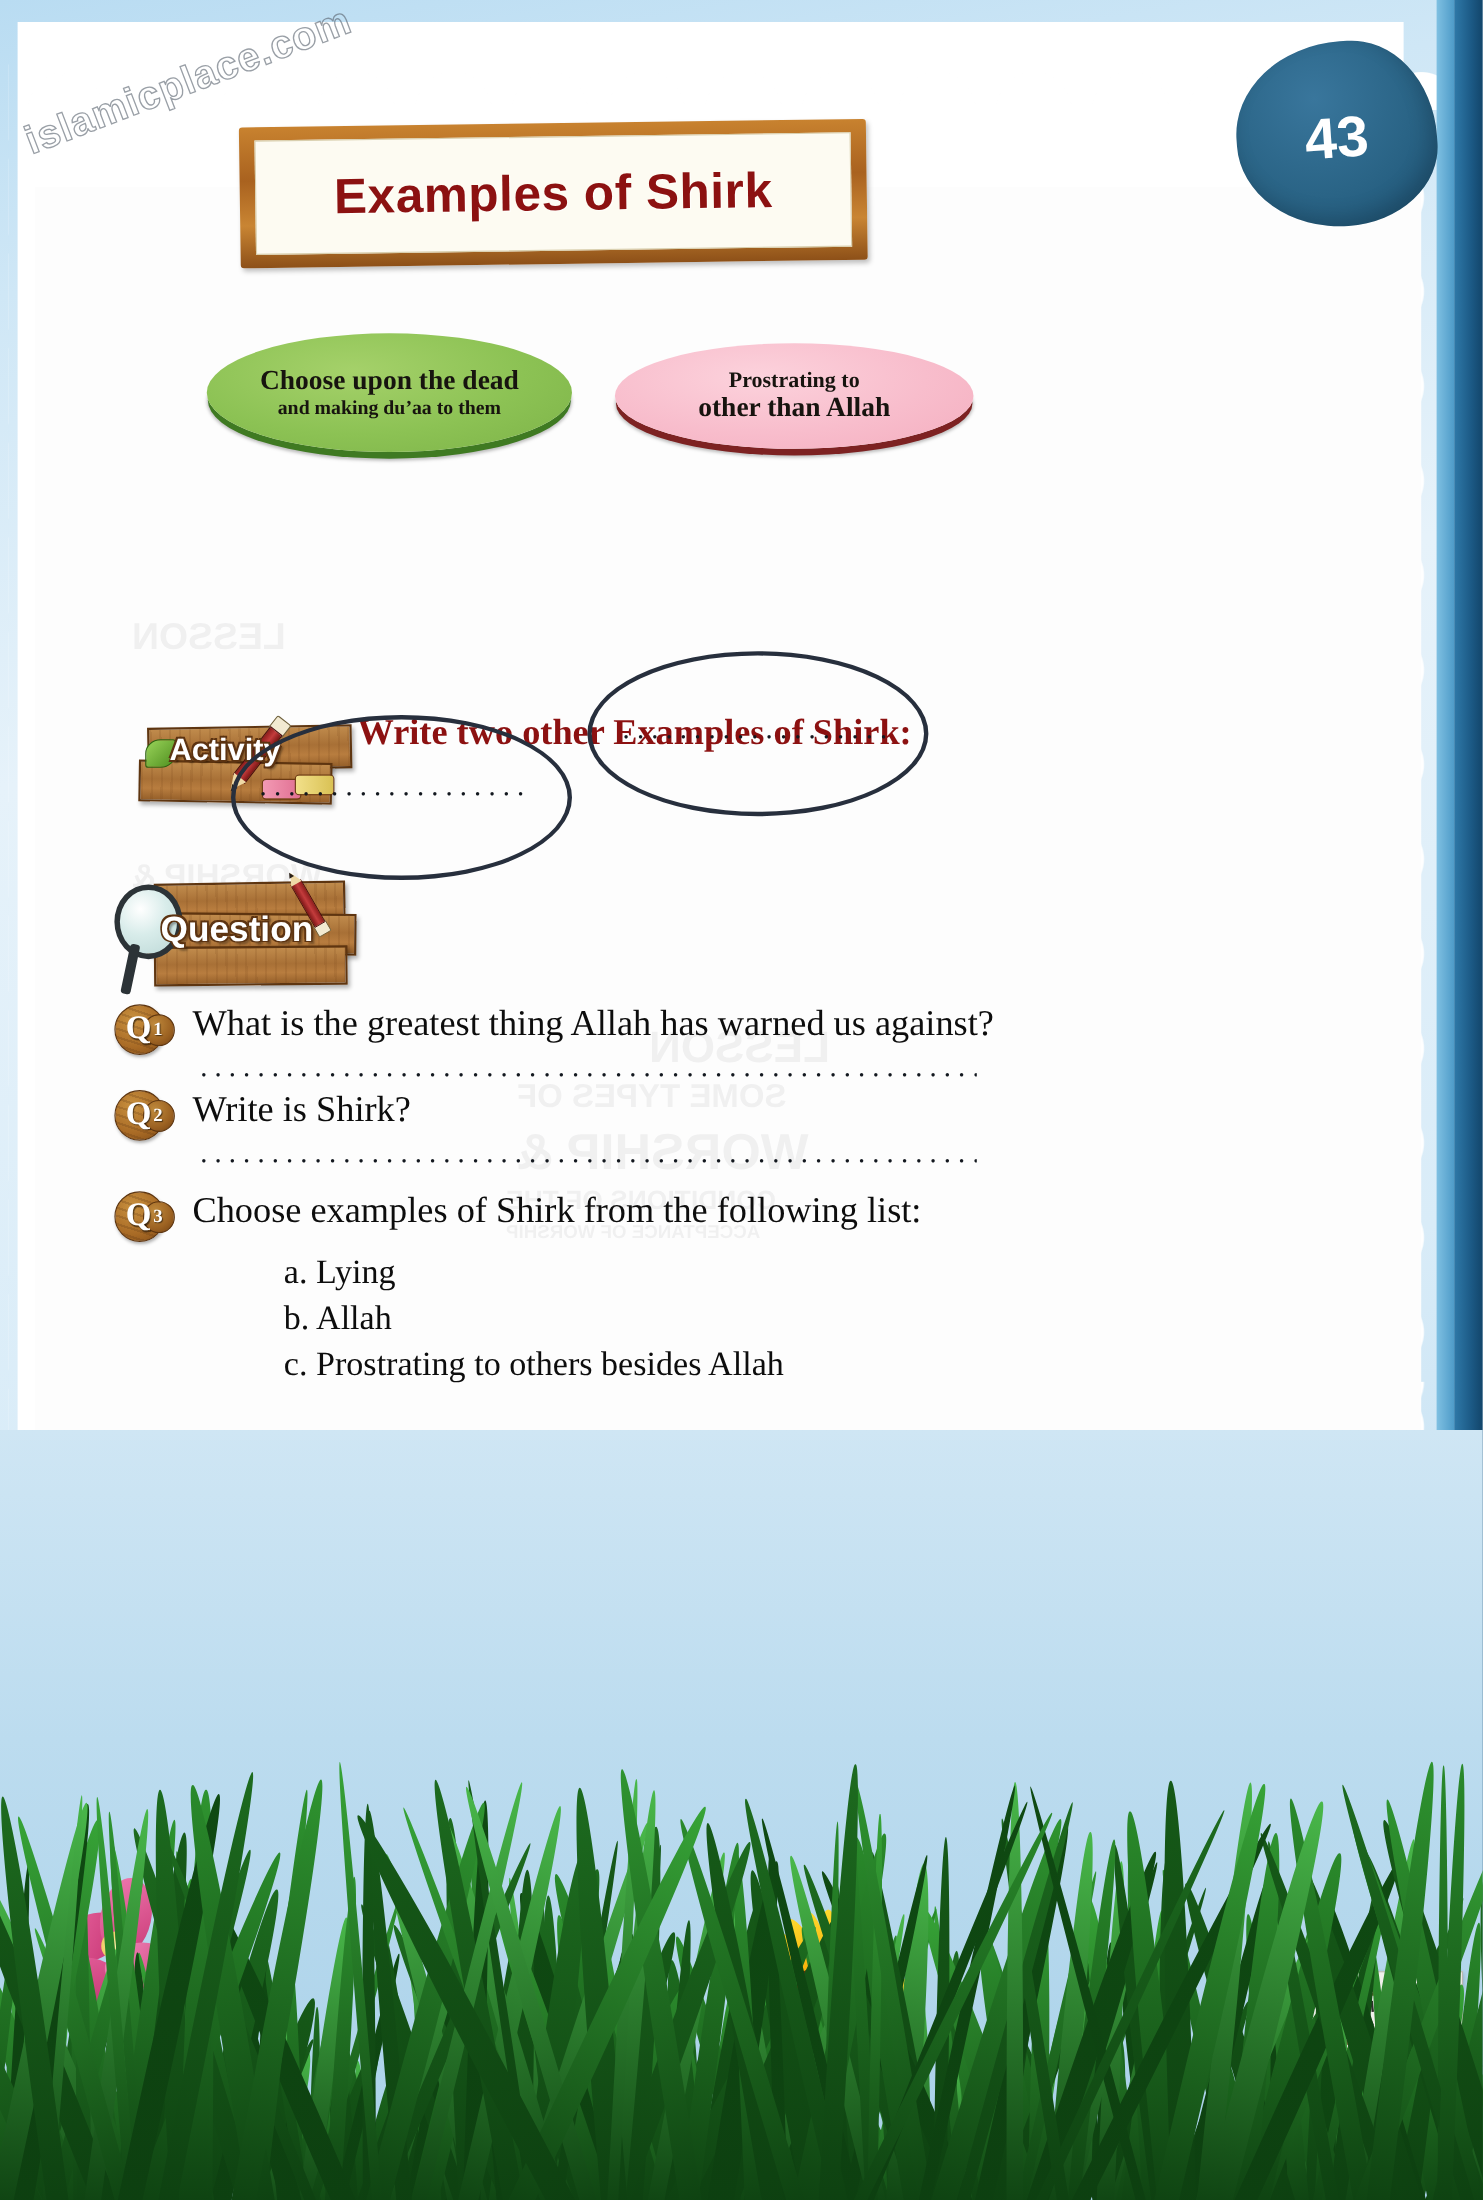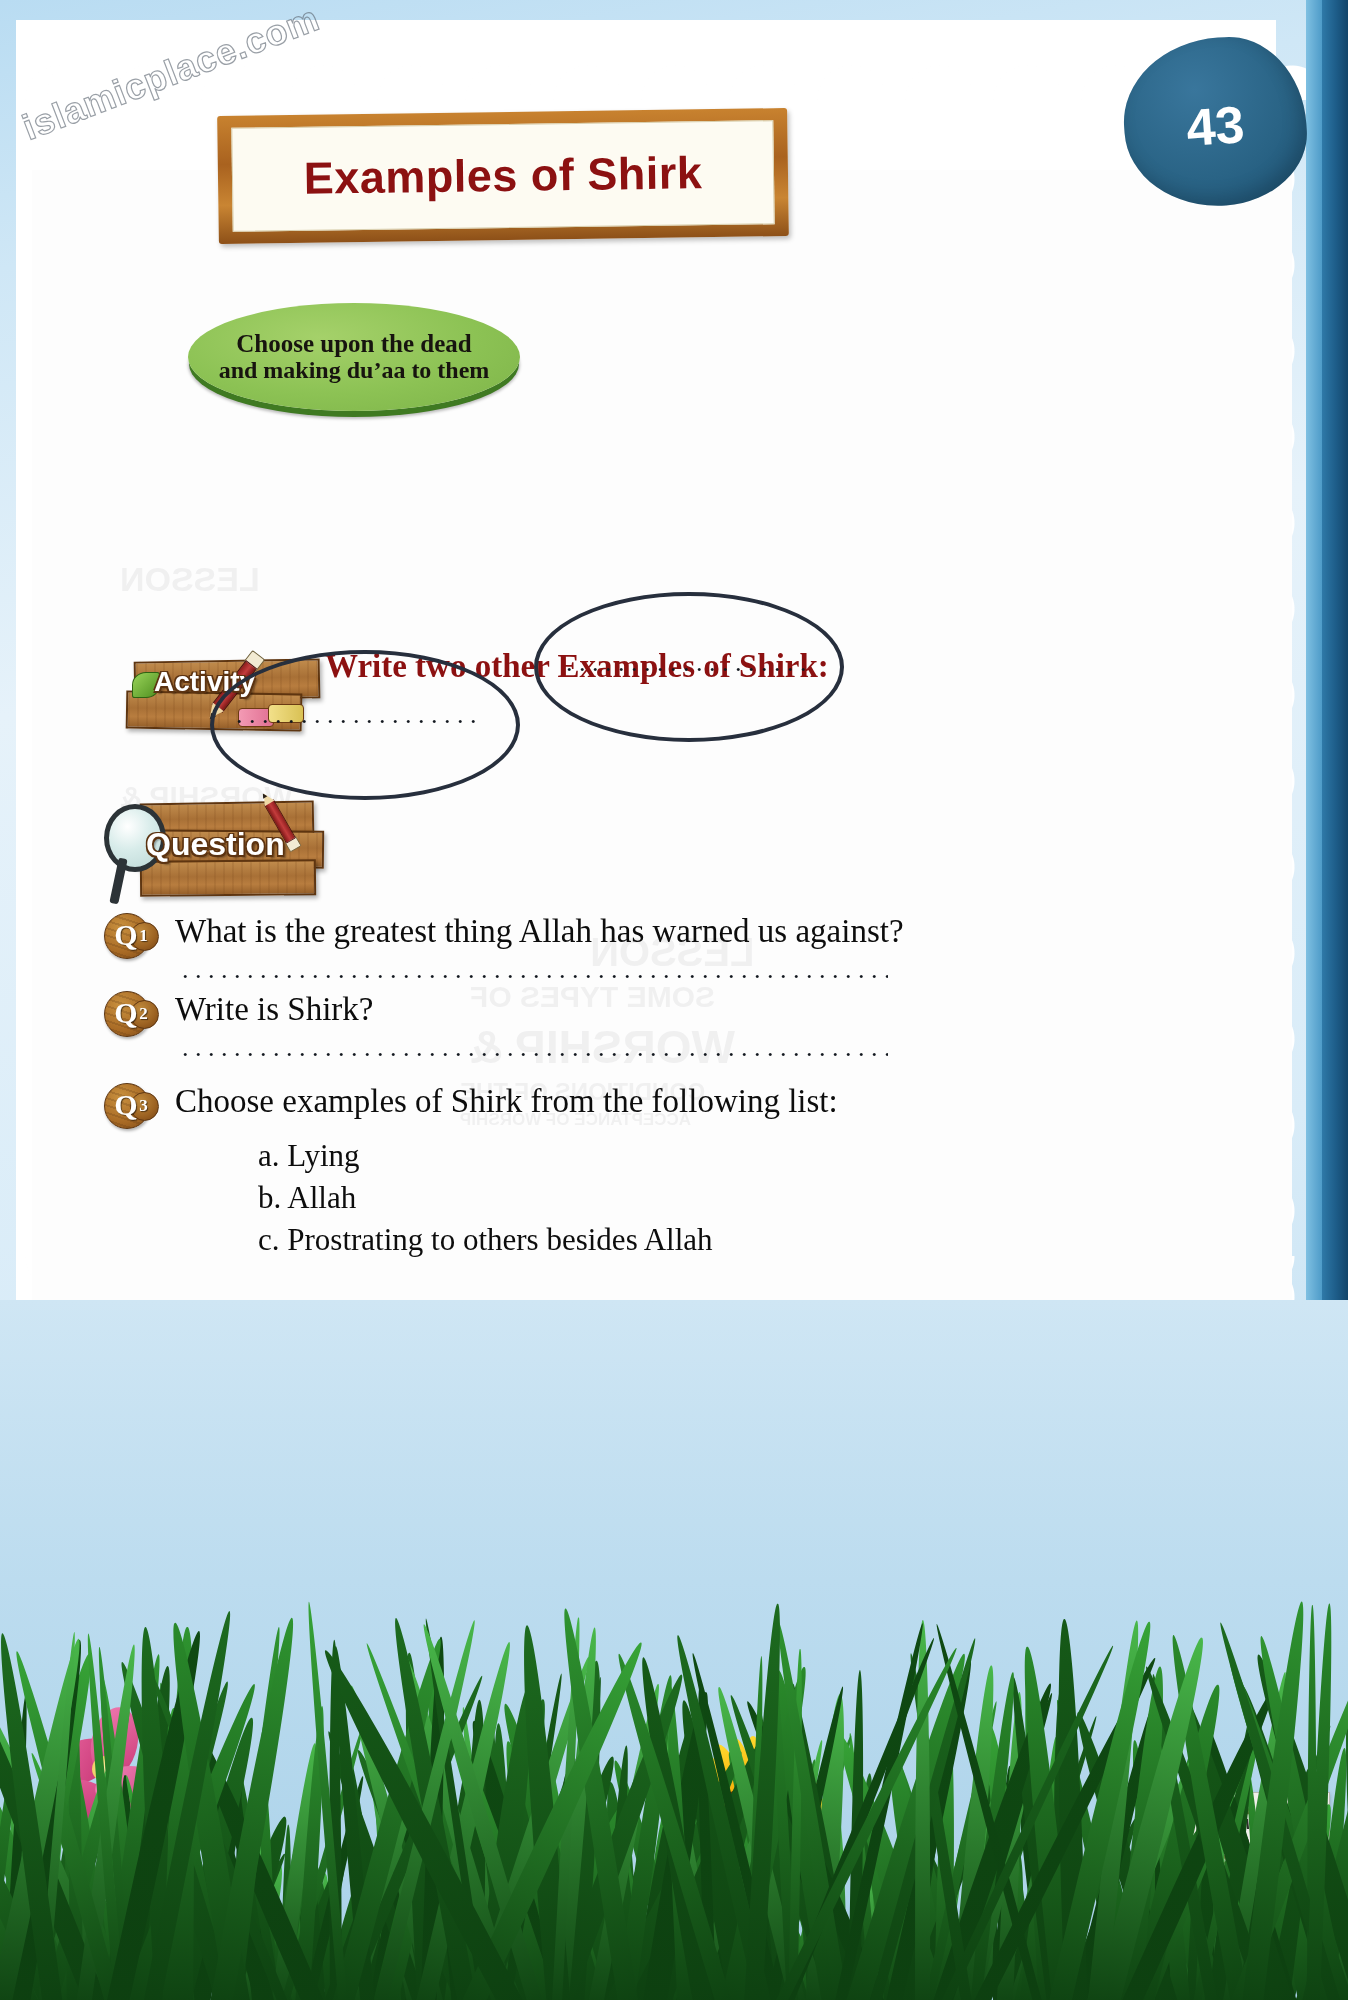--- a/index.html
+++ b/index.html
@@ -122,21 +122,21 @@
     position:absolute;display:flex;align-items:center;justify-content:center;
     text-align:center;border-radius:50%;
     font-family:"Liberation Serif", serif;font-weight:700;color:#17140f;
   }
   .oval-green{
     left:188px;top:303px;width:332px;height:108px;
     background:radial-gradient(ellipse at 40% 32%, #a5d16a 0%, #8cc254 55%, #7db348 100%);
     box-shadow:0 7px 0 -1px #3f7a22, 0 8px 3px rgba(0,0,0,.25);
   }
   .oval-green .l1{font-size:25px;line-height:1.04;}
-  .oval-green .l2{font-size:24px;line-height:1.12;text-align:right;}
+  .oval-green .l2{font-size:18px;line-height:1.12;}
 
   .oval-pink{
     left:559px;top:312px;width:326px;height:96px;
     background:radial-gradient(ellipse at 40% 32%, #fcd2dc 0%, #f8bdcc 55%, #f4aebf 100%);
     box-shadow:0 7px 0 -1px #7d2222, 0 8px 3px rgba(0,0,0,.25);
   }
   .oval-pink .l1{font-size:20px;line-height:1.1;}
   .oval-pink .l2{font-size:25px;line-height:1.1;}
 
   
@@ -320,20 +320,26 @@
     <div class="title-text">Examples of Shirk</div>
   </div>
 
   <div class="oval oval-green">
     <div>
       <div class="l1">Choose upon the dead</div>
       <div class="l2">and making du’aa to them</div>
     </div>
   </div>
 
+  <div class="oval oval-pink">
+    <div>
+      <div class="l1">Prostrating to</div>
+      <div class="l2">other than Allah</div>
+    </div>
+  </div>
 
   <div class="sign" style="left:118px;top:652px;width:210px;height:84px;">
     <div class="plank" style="left:16px;top:8px;width:182px;height:36px;transform:rotate(-1deg);"></div>
     <div class="plank" style="left:8px;top:40px;width:172px;height:34px;transform:rotate(1deg);"></div>
     <div class="leaf" style="left:14px;top:20px;"></div>
     <div class="eraserblk" style="left:120px;top:56px;background:linear-gradient(90deg,#f39ab4,#e06f92);"></div>
     <div class="eraserblk" style="left:150px;top:52px;background:linear-gradient(90deg,#f2e08a,#d9c154);"></div>
     <div class="pencil" style="left:128px;top:8px;">
       <div class="eraser"></div>
         <div class="body"></div>

